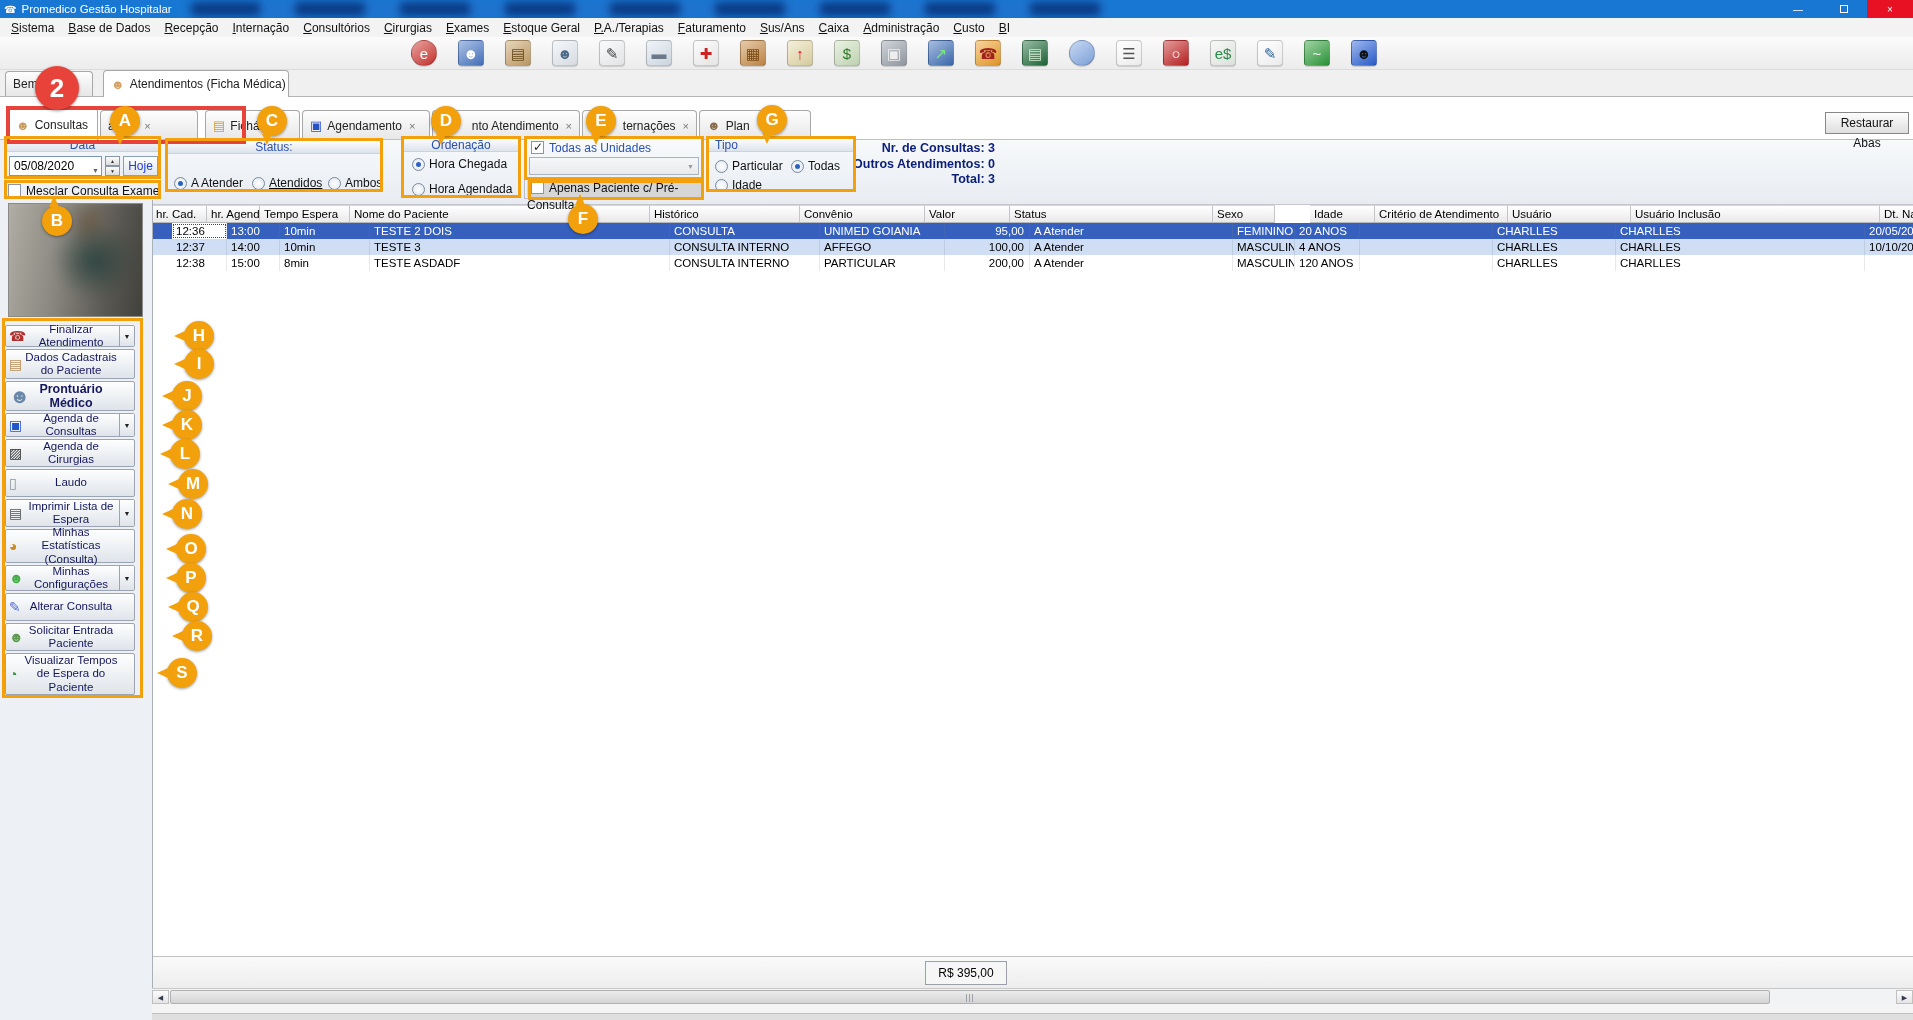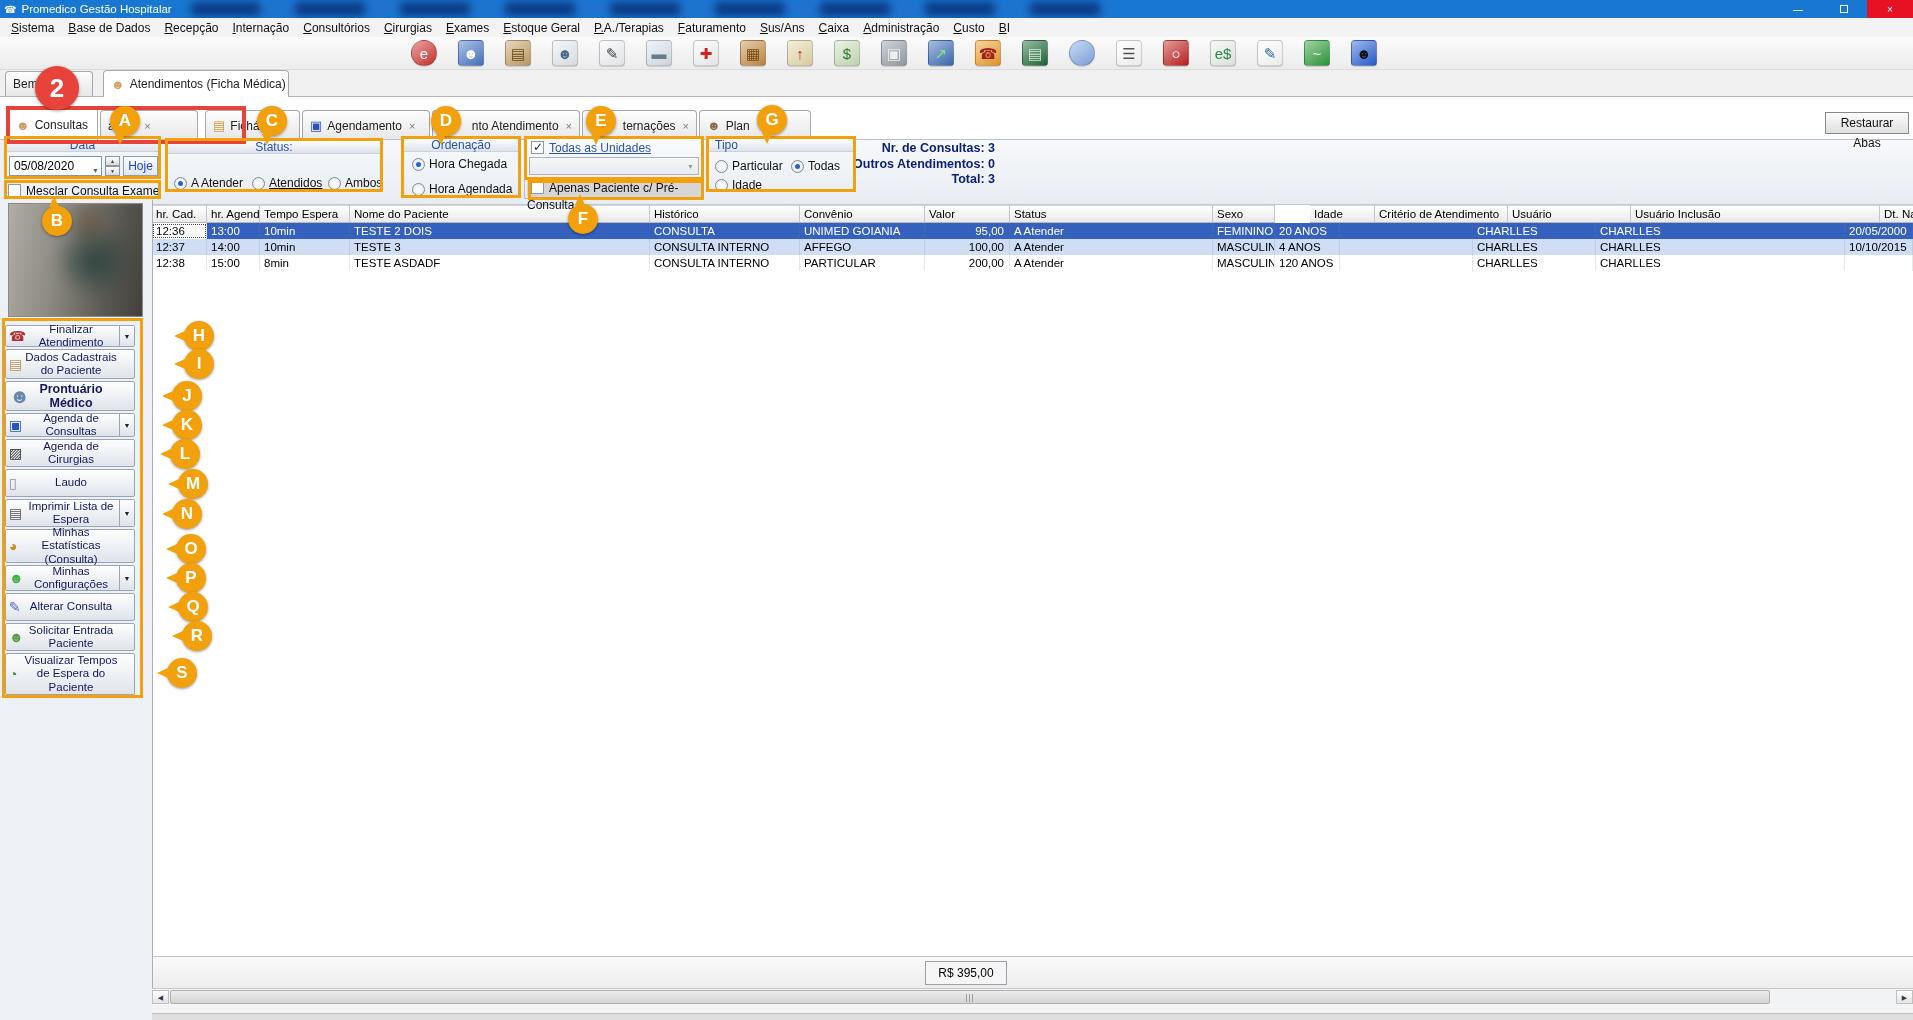--- a/index.html
+++ b/index.html
@@ -49,21 +49,21 @@
   
   .filterbar { position:absolute; left:0; top:140px; width:1913px; height:65px;
                background:linear-gradient(#f7f9fb,#e8ecf1); border-bottom:1px solid #c2c8d0; z-index:2; }
   .sidebar-bg { position:absolute; left:0; top:140px; width:152px; height:880px; background:#edf0f4; z-index:2; }
   .vdivider { position:absolute; left:152px; top:200px; width:1px; height:788px; background:#aab0b8; z-index:3; }
   .fpanel { position:absolute; border:1px solid #b8bfc8; background:linear-gradient(#f8fafc,#eaeef3); z-index:3; }
   .fhead { height:14px; background:linear-gradient(#ffffff,#dde3ec); border-bottom:1px solid #ccd2da;
            color:#2a50b0; font-size:12px; line-height:14px; text-align:center; }
   .fhead.left { text-align:left; padding-left:8px; }
   .flabel { font-size:12px; color:#111; }
-  .blue { color:#2a50b0;text-decoration:underline; }
+  .blue { color:#2a50b0; }
   .rad { width:13px; height:13px; border-radius:50%; border:1px solid #7a8a9c; background:radial-gradient(#fff,#dfe6ee);
          display:inline-block; vertical-align:-3px; margin-right:4px; position:relative; }
   .rad.on::after { content:""; position:absolute; left:3px; top:3px; width:5px; height:5px; border-radius:50%; background:#2a62c8; }
   .cb { width:13px; height:13px; background:#fff; border:1px solid #8a97a8; display:inline-block; position:relative;
         vertical-align:-2px; margin-right:5px; }
   .cb i { font-style:normal; position:absolute; left:1px; top:-3px; font-size:12px; color:#222; font-weight:bold; }
   .abs { position:absolute; }
   .datefield { position:absolute; left:3px; top:18px; width:93px; height:20px; background:#fff; border:1px solid #7a96b8;
                font-size:12px; line-height:18px; padding-left:4px; color:#000; }
   .datefield .arr { position:absolute; right:2px; top:5px; font-size:7px; color:#666; }
@@ -96,21 +96,21 @@
   .sdd { position:absolute; right:0; top:0; bottom:0; width:15px; border-left:1px solid #9aa4b2; font-size:7px;
          display:flex; align-items:center; justify-content:center; color:#222; background:linear-gradient(#fefefe,#dfe4ea); }
 
   
   .grid { position:absolute; left:152px; top:205px; width:1761px; z-index:2; font-size:11.5px; }
   #ghead { display:flex; height:18px; }
   .gc { display:inline-block; height:100%; padding-left:4px; white-space:nowrap; overflow:hidden; flex:none;
         border-right:1px solid rgba(120,130,145,.18); }
   .gc.h { background:linear-gradient(#ffffff,#e9e9e9); border-right:1px solid #c2c6cc; border-bottom:1px solid #b8b8b8;
           border-top:1px solid #d6d6d6; line-height:17px; color:#000; }
-  .grow { display:flex; height:16px; line-height:16px; background:#fff; color:#000; }
+  .grow { display:flex; height:16px; line-height:16px; background:#fff; color:#000;padding-left:20px; }
   .grow.sel { background:#3560BE; color:#fff; }
   .grow.alt { background:#CFDEF5; }
   .gc.num { text-align:right; padding-right:5px; }
   .gc.focus { background:#fff; color:#000; outline:1px dotted #444; outline-offset:-2px; }
 
   
   .totalband { position:absolute; left:152px; top:956px; width:1761px; height:32px; z-index:2;
                background:linear-gradient(#fafafa,#ededed); border-top:1px solid #c2c2c2; }
   .totalbox { position:absolute; left:773px; top:4px; width:82px; height:24px; background:#f6f6f6; border:1px solid #9aa0a8;
               font-size:12px; color:#000; text-align:center; line-height:22px; }

